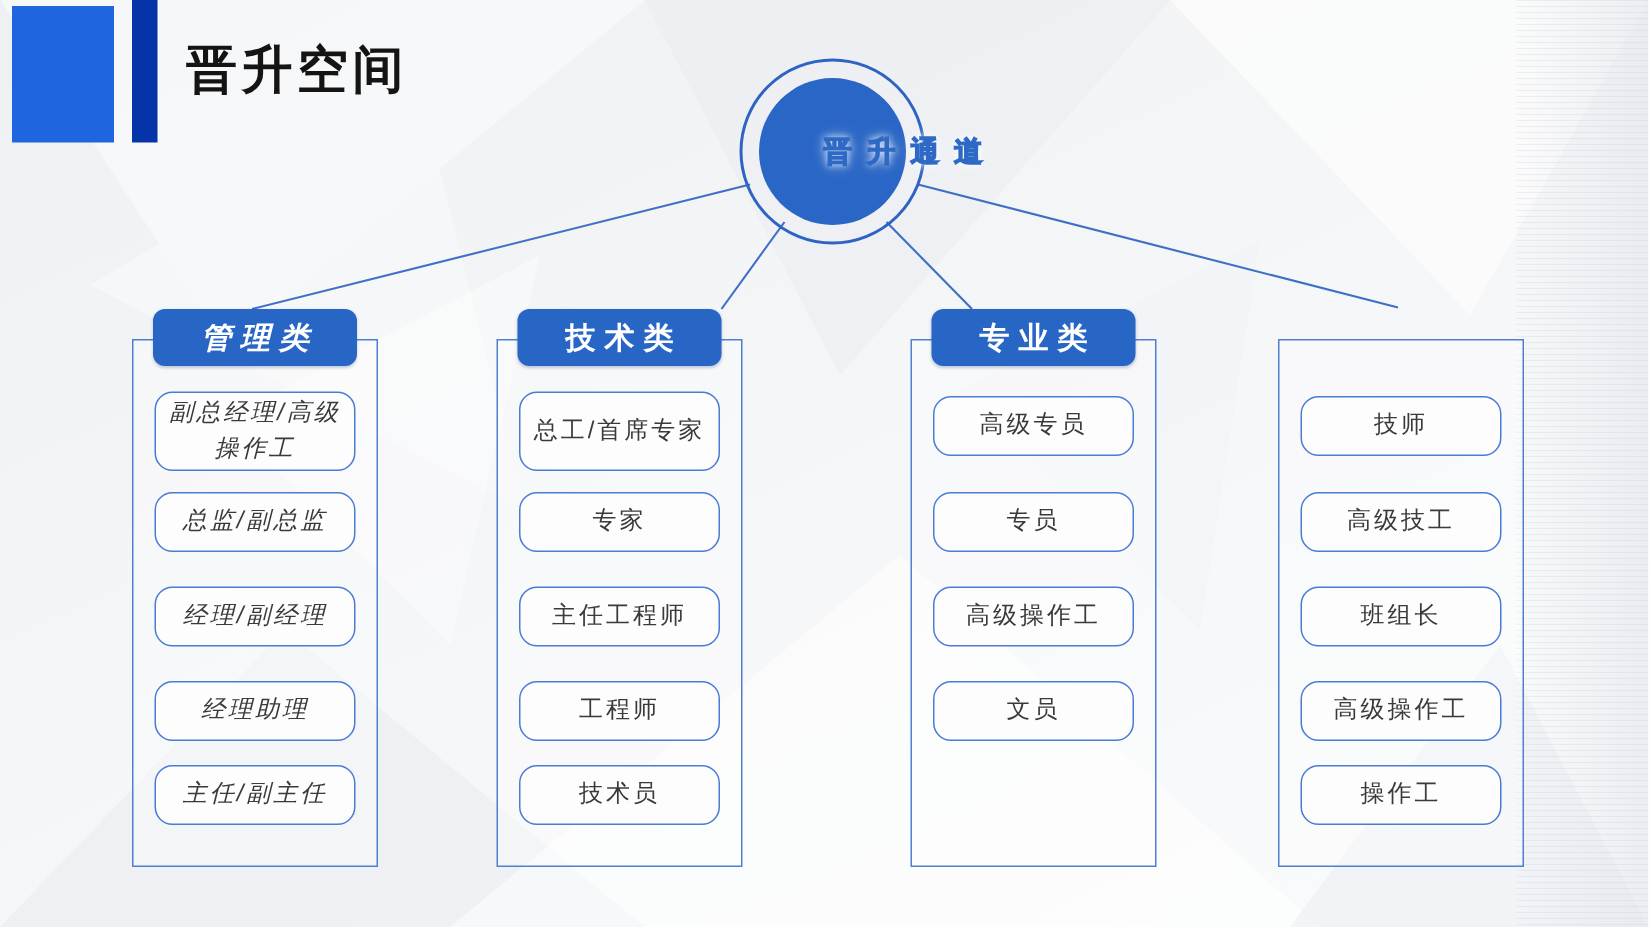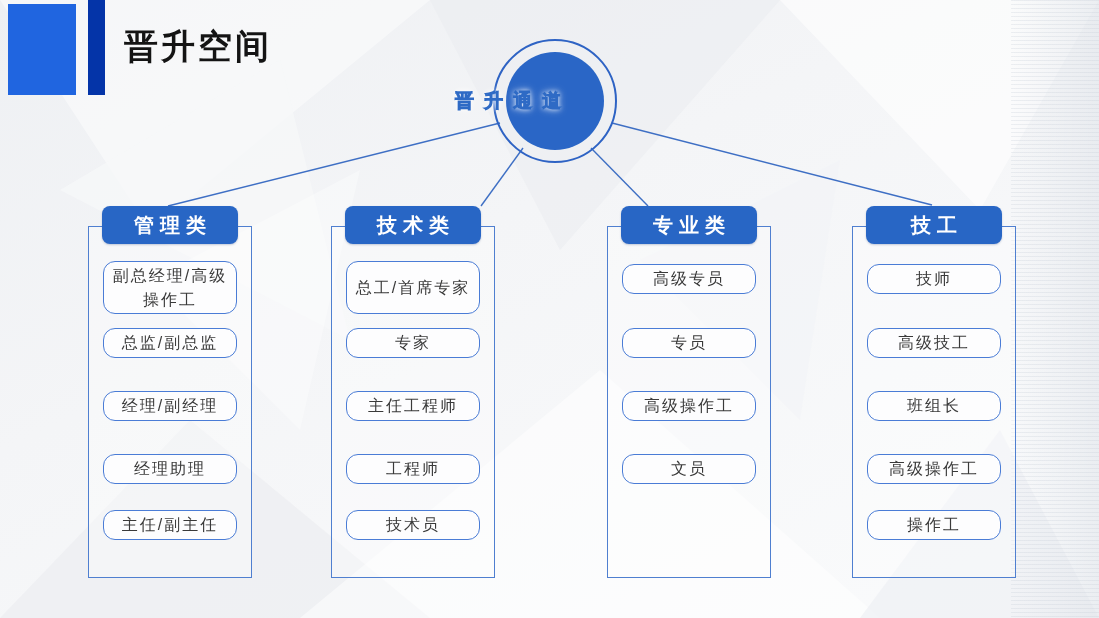--- a/index.html
+++ b/index.html
@@ -32,45 +32,45 @@
   
   .node-ring {
     position:absolute; left:493px; top:39px; width:124px; height:124px;
     border:2px solid #2e63c4; border-radius:50%;
   }
   .node-fill {
     position:absolute; left:506px; top:52px; width:98px; height:98px;
     border-radius:50%; background:#2a66c6;
   }
   .node-label {
-    position:absolute; left:445px; top:88px; width:220px; text-align:left;
+    position:absolute; left:445px; top:88px; width:220px; text-align:right;
     font-size:19px; font-weight:bold; color:#ffffff;
     letter-spacing:10px; padding-left:10px;
     -webkit-text-stroke:0.9px #2e6ac5;
     text-shadow:0 0 5px rgba(255,255,255,.95), 0 0 9px rgba(255,255,255,.8);
   }
 
   
   .col { position:absolute; top:206px; width:164px; height:372px; }
-  .col.c1 { left:88px; } .col.c2 { left:331px; } .col.c3 { left:607px;padding-left:23px; } .col.c4 { left:852px; }
+  .col.c1 { left:88px;font-style:italic; } .col.c2 { left:331px; } .col.c3 { left:607px;padding-left:23px; } .col.c4 { left:852px; }
 
   .col-box {
     position:absolute; left:0; top:20px; width:164px; height:352px;
     border:1px solid #4f7fd0; background:rgba(255,255,255,.32);
   }
   .col-header {
     position:absolute; left:14px; top:0; width:136px; height:38px;
     background:#2866C5; border-radius:8px;
     display:flex; align-items:center; justify-content:center;
     color:#ffffff; font-size:20px; font-weight:bold;
     letter-spacing:6px; padding-left:6px;
     box-shadow:0 1px 2px rgba(30,60,120,.25);
   }
   .item {
-    position:absolute; left:15px; width:134px; height:30px;
+    position:absolute; left:15px; width:134px; height:40px;
     border:1.5px solid #4A7CD6; border-radius:12px; background:#fdfdfe;
     display:flex; align-items:center; justify-content:center; text-align:center;
     font-size:16px; color:#3a3a3a; letter-spacing:2px; line-height:1.45;
     padding:2px 7px;
   }
   .item.r1 { top:58px; } .item.r2 { top:122px; } .item.r3 { top:185px; }
   .item.r4 { top:248px; } .item.r5 { top:304px; }
   .item.tall { top:55px; height:53px; }
 </style>
 </head>
@@ -131,21 +131,20 @@
     <div class="col-box"></div>
     <div class="col-header">专业类</div>
     <div class="item r1">高级专员</div>
     <div class="item r2">专员</div>
     <div class="item r3">高级操作工</div>
     <div class="item r4">文员</div>
   </div>
 
   <div class="col c4">
     <div class="col-box"></div>
-    <div class="col-header">技工</div>
     <div class="item r1">技师</div>
     <div class="item r2">高级技工</div>
     <div class="item r3">班组长</div>
     <div class="item r4">高级操作工</div>
     <div class="item r5">操作工</div>
   </div>
 
 </div>
 
 </body></html>

